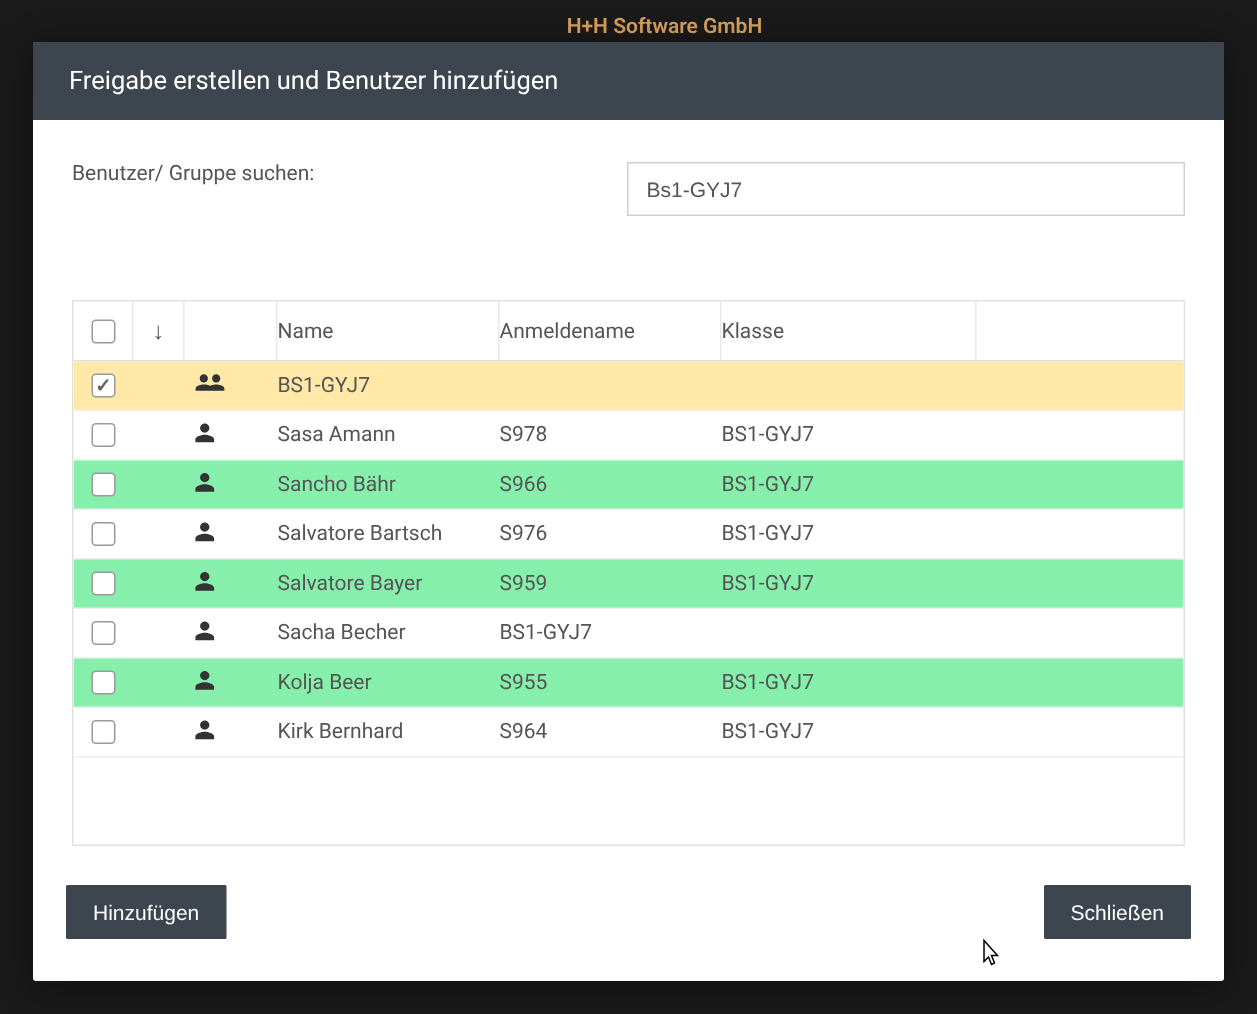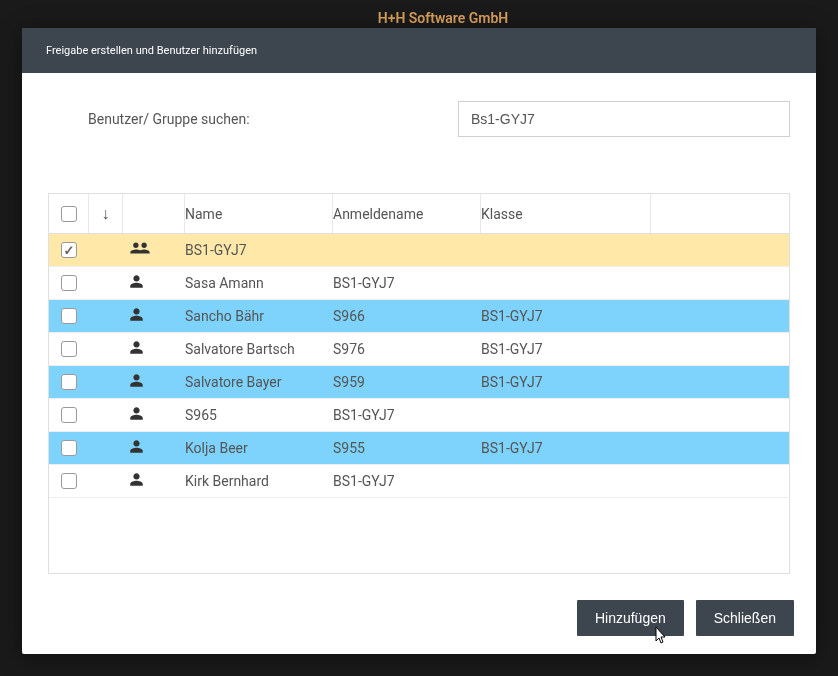--- a/index.html
+++ b/index.html
@@ -28,35 +28,33 @@
       background: #fff;
       border-radius: 2px;
       box-shadow: 0 4px 24px rgba(0,0,0,0.4);
       display: flex;
       flex-direction: column;
     }
     .modal-header {
       background: #3d454f;
       color: #fff;
       padding: 16px 24px;
-      font-size: 11px;
+      font-size: 17px;
       font-weight: 400;
     }
     .modal-body {
       padding: 28px 26px 10px;
       flex: 1;
       display: flex;
       flex-direction: column;
       overflow: hidden;
     }
     .form-row {
       display: flex;
-      align-items: center;
       margin-bottom: 28px;
-      margin-left: 40px;
     }
     .form-label {
       width: 370px;
       color: #555;
       font-size: 14px;
     }
     .form-input {
       flex: 1;
       height: 36px;
       border: 1px solid #d0d0d0;
@@ -101,21 +99,21 @@
       flex: 1;
       overflow-y: scroll;
     }
     .table-row {
       display: flex;
       height: 33px;
       align-items: center;
       border-bottom: 1px solid #eee;
     }
     .table-row.selected { background: #ffe8a8; }
-    .table-row.odd { background: #7dd3fc; }
+    .table-row.odd { background: #86efac; }
     .col-check { width: 40px; display: flex; justify-content: center; }
     .col-sort { width: 34px; display: flex; justify-content: center; color: #555; }
     .col-type { width: 62px; display: flex; justify-content: flex-start; padding-left: 6px; color: #333; }
     .col-name { width: 148px; color: #555; font-size: 14px; padding-right: 8px; }
     .col-login { width: 148px; color: #555; font-size: 14px; padding-right: 20px; }
     .col-class { width: 170px; color: #555; font-size: 14px; padding-right: 16px; }
     .col-desc { flex: 1; color: #555; font-size: 14px; }
     .table-header .col-check,
     .table-header .col-sort,
     .table-header .col-type { border-right: 1px solid #e8e8e8; height: 100%; align-items: center; }
@@ -144,23 +142,23 @@
       font-size: 13px;
       font-weight: bold;
     }
     .sort-arrow {
       font-size: 16px;
     }
     .icon-svg { width: 18px; height: 18px; fill: currentColor; }
     .icon-user-svg { width: 15px; height: 15px; fill: #333; }
     .icon-group-svg { width: 22px; height: 16px; fill: #333; }
     .modal-footer {
-      padding: 16px 22px 18px;
-      display: flex;
-      justify-content: flex-end;
+      padding: 16px 22px 28px;
+      display: flex;
+      justify-content: space-between;
       gap: 12px;
     }
     .btn {
       background: #3d454f;
       color: #fff;
       border: none;
       padding: 10px 18px;
       font-size: 14px;
       cursor: pointer;
       border-radius: 1px;
@@ -228,20 +226,21 @@
             <div class="col-check">
               <div class="checkbox"></div>
             </div>
             <div class="col-sort"></div>
             <div class="col-type">
               <span><svg class="icon-user-svg" viewBox="0 0 24 24">
                   <path d="M12 12c2.7 0 5-2.3 5-5s-2.3-5-5-5-5 2.3-5 5 2.3 5 5 5zm0 2c-3.3 0-10 1.7-10 5v3h20v-3c0-3.3-6.7-5-10-5z"></path>
                 </svg></span>
             </div>
             <div class="col-name">Sasa Amann</div>
+            <div class="col-login">S978</div>
             <div class="col-class">BS1-GYJ7</div>
             <div class="col-desc"></div>
           </div>
           <div class="table-row odd">
             <div class="col-check">
               <div class="checkbox"></div>
             </div>
             <div class="col-sort"></div>
             <div class="col-type">
               <span><svg class="icon-user-svg" viewBox="0 0 24 24">
@@ -286,21 +285,21 @@
           <div class="table-row">
             <div class="col-check">
               <div class="checkbox"></div>
             </div>
             <div class="col-sort"></div>
             <div class="col-type">
               <span><svg class="icon-user-svg" viewBox="0 0 24 24">
                   <path d="M12 12c2.7 0 5-2.3 5-5s-2.3-5-5-5-5 2.3-5 5 2.3 5 5 5zm0 2c-3.3 0-10 1.7-10 5v3h20v-3c0-3.3-6.7-5-10-5z"></path>
                 </svg></span>
             </div>
-            <div class="col-login">S965</div>
+            <div class="col-name">Sacha Becher</div>
             <div class="col-class">BS1-GYJ7</div>
             <div class="col-desc"></div>
           </div>
           <div class="table-row odd">
             <div class="col-check">
               <div class="checkbox"></div>
             </div>
             <div class="col-sort"></div>
             <div class="col-type">
               <span><svg class="icon-user-svg" viewBox="0 0 24 24">
@@ -316,20 +315,21 @@
             <div class="col-check">
               <div class="checkbox"></div>
             </div>
             <div class="col-sort"></div>
             <div class="col-type">
               <span><svg class="icon-user-svg" viewBox="0 0 24 24">
                   <path d="M12 12c2.7 0 5-2.3 5-5s-2.3-5-5-5-5 2.3-5 5 2.3 5 5 5zm0 2c-3.3 0-10 1.7-10 5v3h20v-3c0-3.3-6.7-5-10-5z"></path>
                 </svg></span>
             </div>
             <div class="col-name">Kirk Bernhard</div>
+            <div class="col-login">S964</div>
             <div class="col-class">BS1-GYJ7</div>
             <div class="col-desc"></div>
           </div>
         </div>
     </div>
 
   </div>
 
   <div class="modal-footer">
     <button class="btn">Hinzufügen</button>

